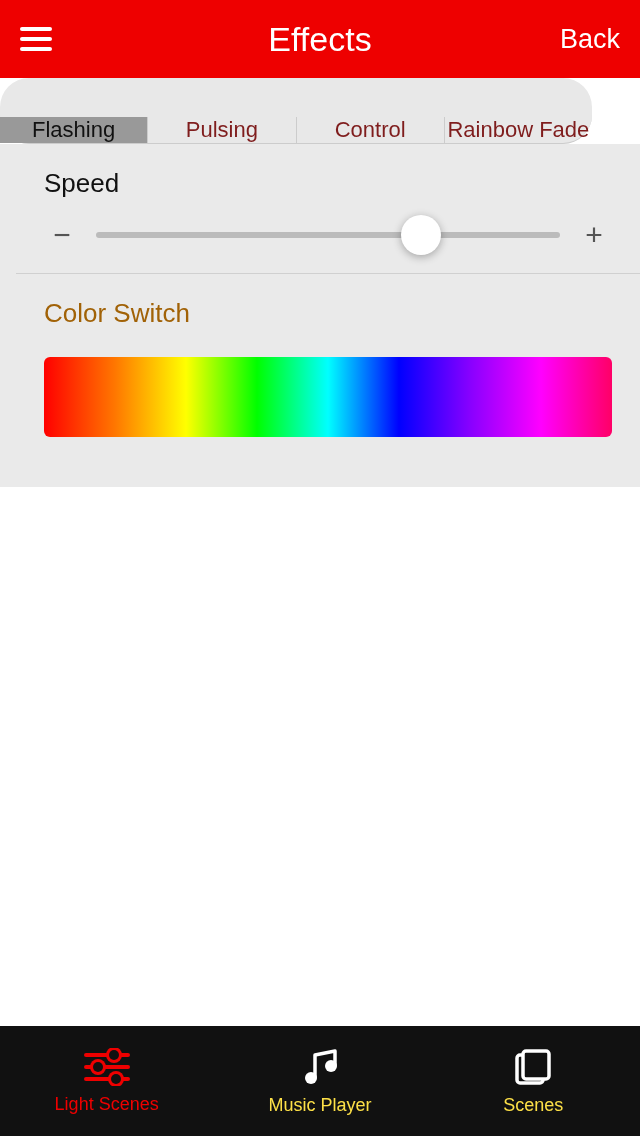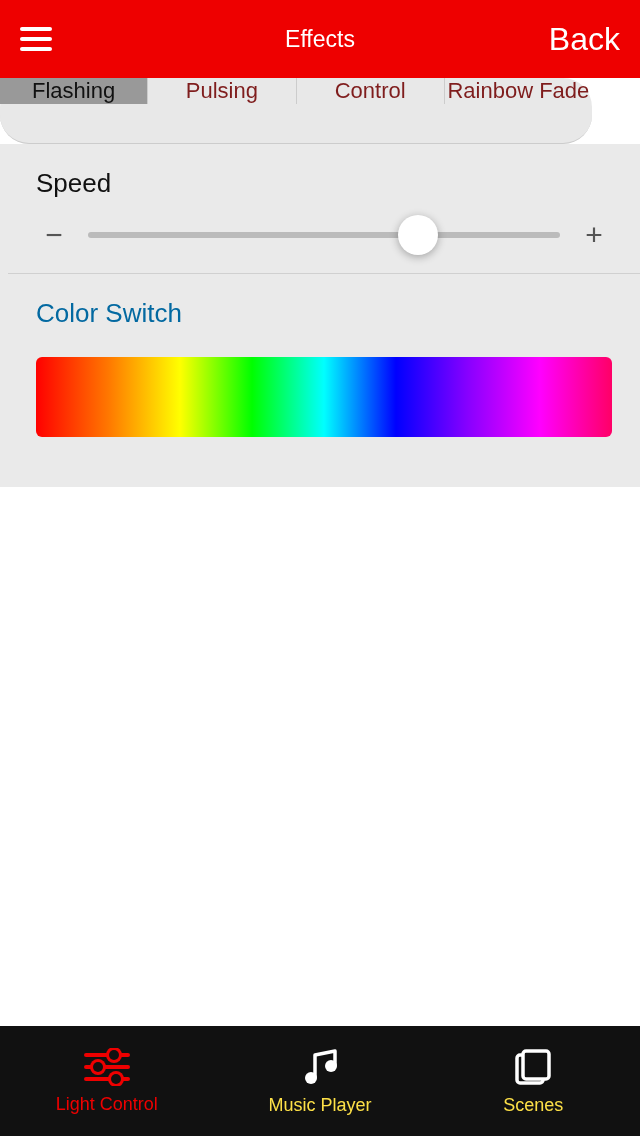--- a/index.html
+++ b/index.html
@@ -18,55 +18,55 @@
       width: 640px;
       height: 78px;
       background: #e00;
       display: flex;
       align-items: center;
       justify-content: space-between;
       padding: 0 20px;
     }
     .header-title {
       color: #fff;
-      font-size: 23px;
+      font-size: 34px;
       font-weight: 400;
       position: absolute;
       left: 50%;
       transform: translateX(-50%);
     }
     .hamburger-icon {
       display: flex;
       flex-direction: column;
       gap: 6px;
       cursor: pointer;
     }
     .hamburger-icon span {
       display: block;
       width: 32px;
       height: 4px;
       background: #fff;
       border-radius: 2px;
     }
     .back-btn {
       color: #fff;
-      font-size: 32px;
+      font-size: 27px;
       font-weight: 400;
       background: none;
       border: none;
       cursor: pointer;
     }
 
     
     .tabs {
       width: 592px;
       height: 66px;
       background: #e8e8e8;
       display: flex;
-      align-items: flex-start;
+      align-items: flex-end;
       border-bottom: 1px solid #ccc;
       border-radius: 29px;
     }
     .tab {
       flex: 1;
       display: flex;
       align-items: center;
       justify-content: center;
       font-size: 22px;
       color: #7f1d1d;
@@ -77,21 +77,21 @@
     .tab.active {
       background: #999;
       color: #111;
       font-weight: 500;
     }
 
     
     .content {
       background: #eaeaea;
       width: 640px;
-      padding: 0 0 20px 8px;
+      padding: 0 0 20px 16px;
     }
 
     
     .speed-section {
       background: #eaeaea;
       padding: 24px 28px 20px 28px;
       border-bottom: 1px solid #d0d0d0;
     }
     .speed-label {
       font-size: 26px;
@@ -140,21 +140,21 @@
       cursor: pointer;
     }
 
     
     .color-section {
       background: #eaeaea;
       padding: 24px 28px 30px 28px;
     }
     .color-label {
       font-size: 26px;
-      color: #0369a1;
+      color: #a16207;
       margin-bottom: 28px;
     }
     .color-bar {
       width: 100%;
       height: 80px;
       border-radius: 6px;
       background: linear-gradient(to right,
         #ff0000,
         #ff7700,
         #ffff00,
@@ -270,21 +270,21 @@
       <rect x="0" y="5" width="46" height="4" rx="2" fill="#e00"></rect>
       <circle cx="30" cy="7" r="8" fill="#e00"></circle>
       <circle cx="30" cy="7" r="5" fill="#111"></circle>
       <rect x="0" y="17" width="46" height="4" rx="2" fill="#e00"></rect>
       <circle cx="14" cy="19" r="8" fill="#e00"></circle>
       <circle cx="14" cy="19" r="5" fill="#111"></circle>
       <rect x="0" y="29" width="46" height="4" rx="2" fill="#e00"></rect>
       <circle cx="32" cy="31" r="8" fill="#e00"></circle>
       <circle cx="32" cy="31" r="5" fill="#111"></circle>
     </svg>
-    <span class="tab-bar-item-label">Light Control</span>
+    <span class="tab-bar-item-label">Light Scenes</span>
   </div>
 
   <div class="tab-bar-item">
     <svg width="38" height="40" viewBox="0 0 38 40">
       <path d="M14 30 L14 8 L34 4 L34 18" stroke="white" stroke-width="3.5" fill="none" stroke-linecap="round" stroke-linejoin="round"></path>
       <circle cx="10" cy="31" r="6" fill="white"></circle>
       <circle cx="30" cy="19" r="6" fill="white"></circle>
     </svg>
     <span class="tab-bar-item-label">Music Player</span>
   </div>

